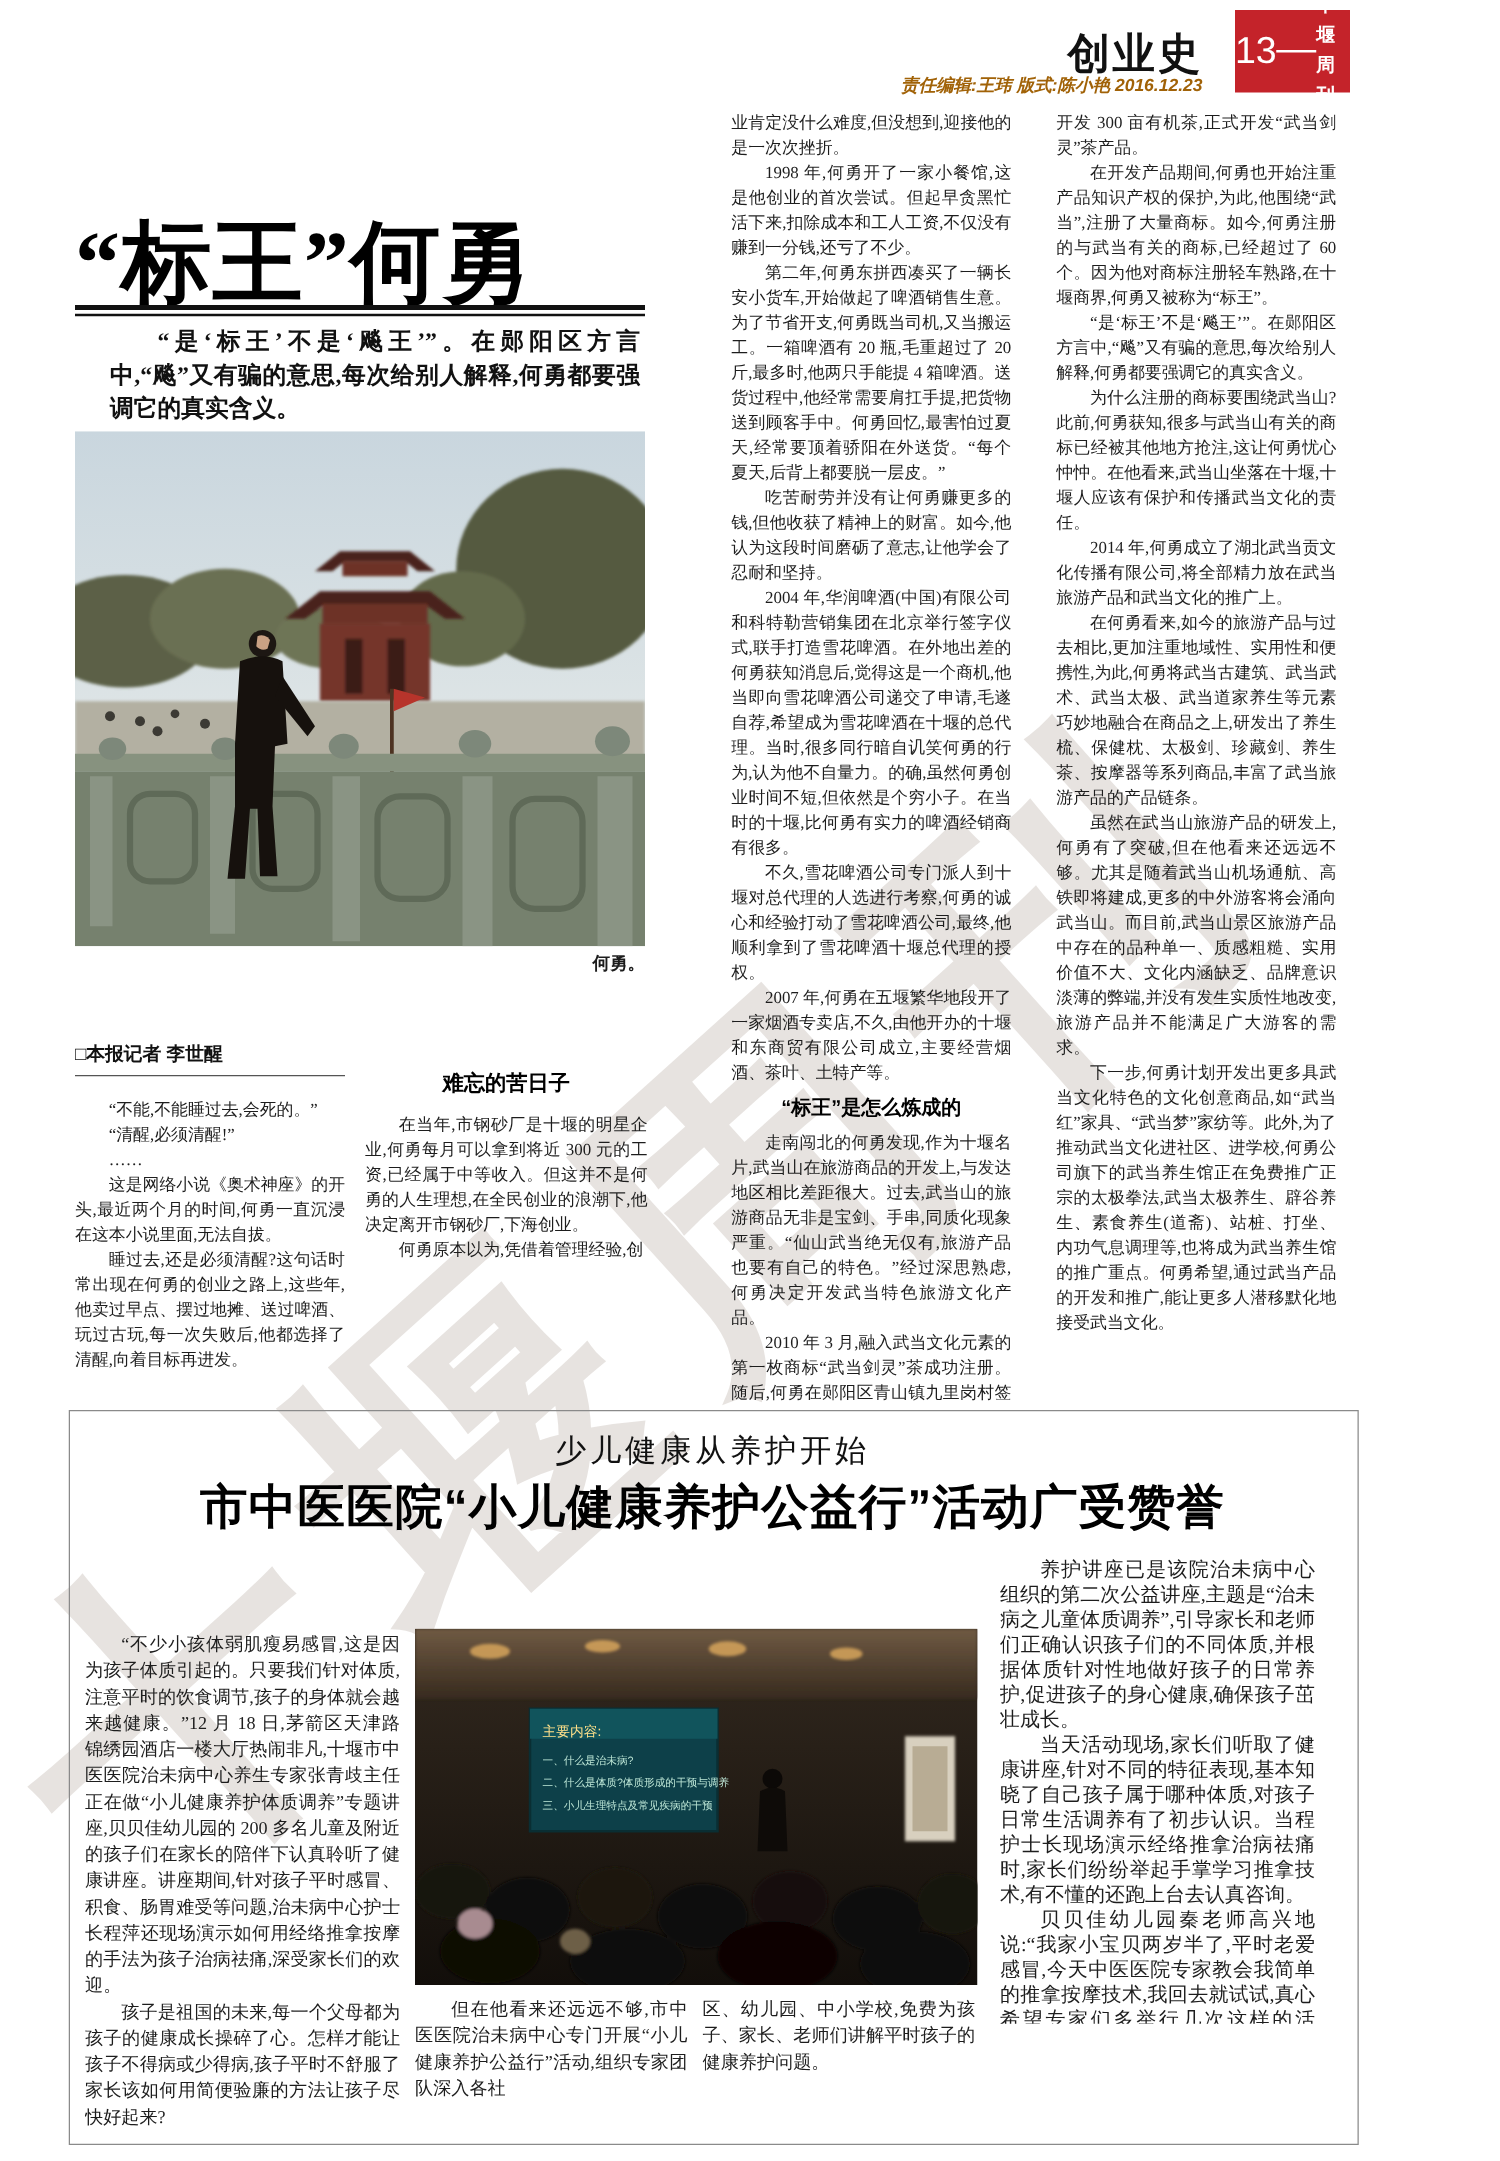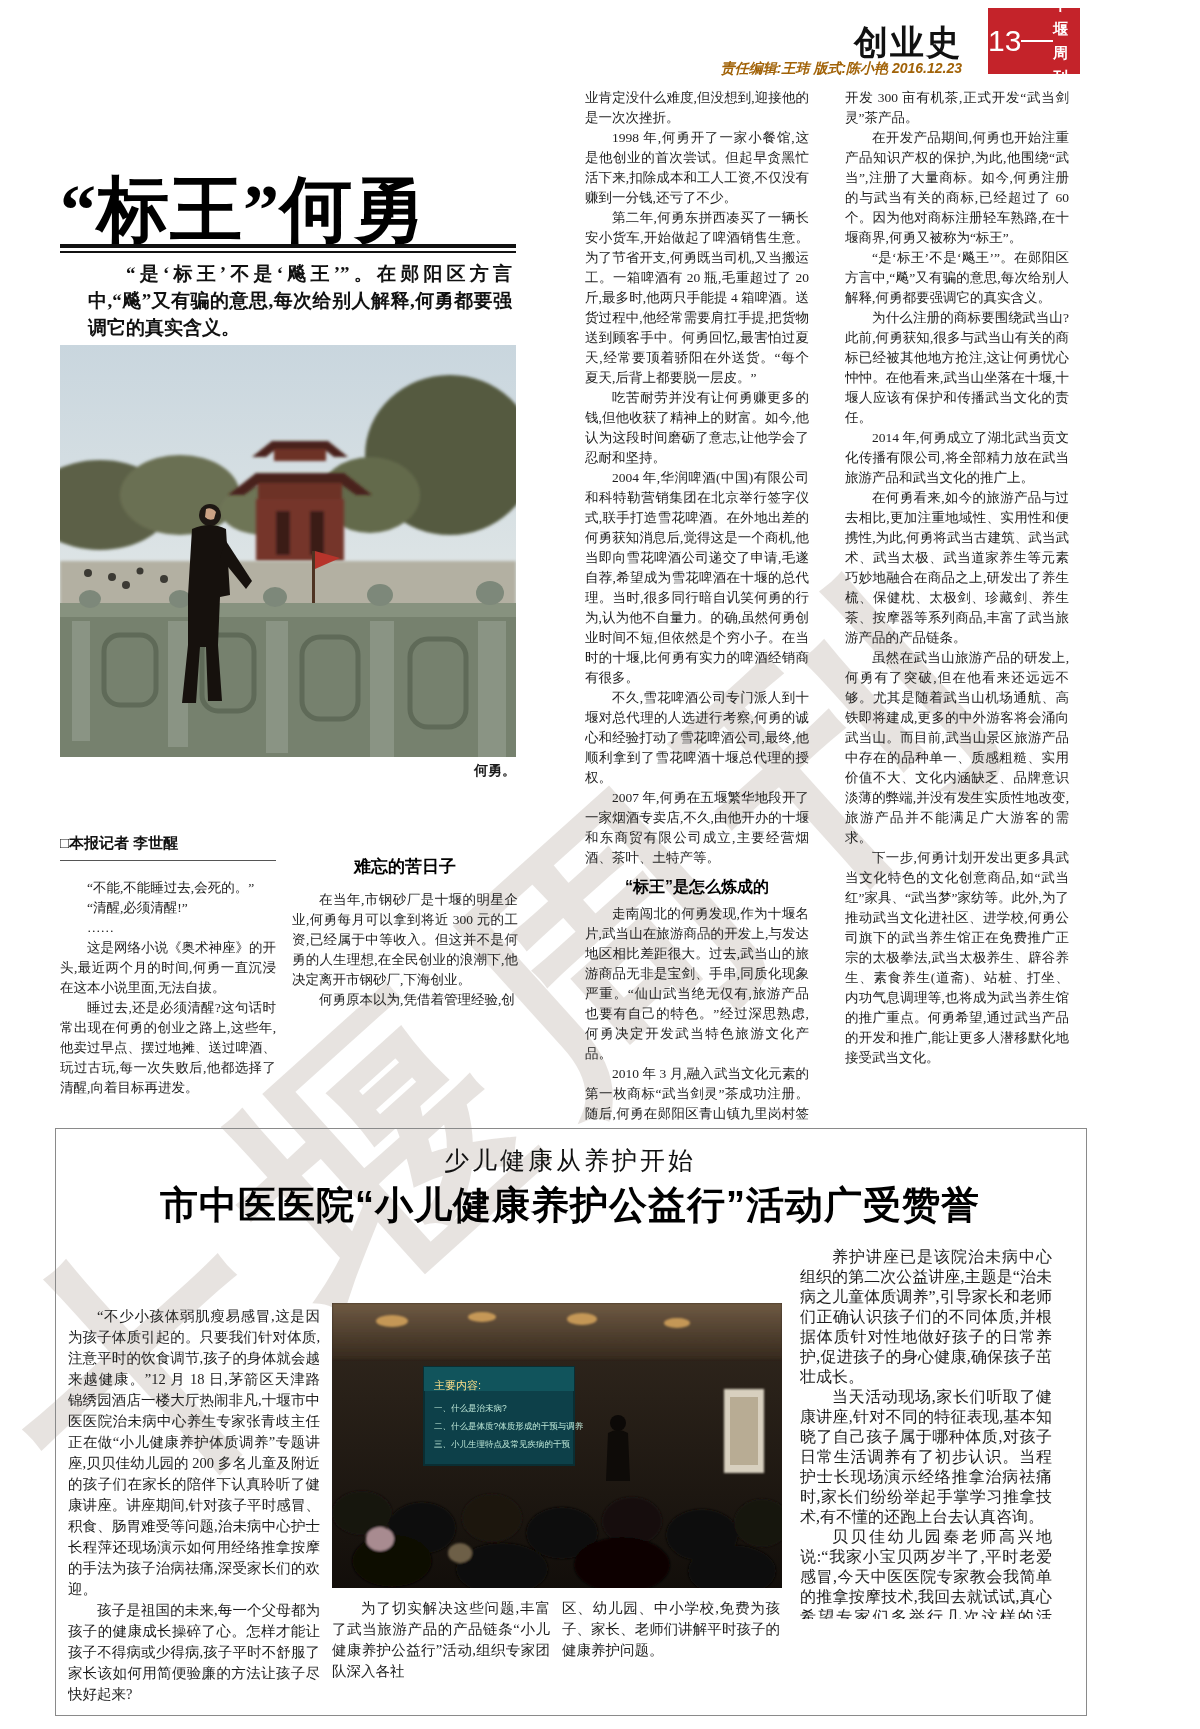--- a/index.html
+++ b/index.html
@@ -250,21 +250,21 @@
       <ellipse cx="60" cy="258" rx="40" ry="26" fill="#090706"></ellipse>
       <ellipse cx="170" cy="266" rx="46" ry="26" fill="#0c0a08"></ellipse>
       <ellipse cx="290" cy="262" rx="48" ry="28" fill="#080606"></ellipse>
       <ellipse cx="400" cy="268" rx="44" ry="26" fill="#0b0908"></ellipse>
       <ellipse cx="48" cy="236" rx="14" ry="12" fill="#a88b90"></ellipse>
       <ellipse cx="128" cy="250" rx="12" ry="10" fill="#6d5f47"></ellipse>
     </g>
   </svg>
 
   <div class="col2 midcol1">
-    <p>为了切实解决这些问题,丰富了武当旅游产品的产品链条“小儿健康养护公益行”活动,组织专家团队深入各社</p>
+    <p>但在他看来还远远不够,市中医医院治未病中心专门开展“小儿健康养护公益行”活动,组织专家团队深入各社</p>
   </div>
   <div class="col2 midcol2">
     <p class="cont">区、幼儿园、中小学校,免费为孩子、家长、老师们讲解平时孩子的健康养护问题。</p>
   </div>
 
   <div class="col2 rightcol2">
     <p>养护讲座已是该院治未病中心组织的第二次公益讲座,主题是“治未病之儿童体质调养”,引导家长和老师们正确认识孩子们的不同体质,并根据体质针对性地做好孩子的日常养护,促进孩子的身心健康,确保孩子茁壮成长。</p>
     <p>当天活动现场,家长们听取了健康讲座,针对不同的特征表现,基本知晓了自己孩子属于哪种体质,对孩子日常生活调养有了初步认识。当程护士长现场演示经络推拿治病祛痛时,家长们纷纷举起手掌学习推拿技术,有不懂的还跑上台去认真咨询。</p>
     <p>贝贝佳幼儿园秦老师高兴地说:“我家小宝贝两岁半了,平时老爱感冒,今天中医医院专家教会我简单的推拿按摩技术,我回去就试试,真心希望专家们多举行几次这样的活动。</p>
     <p class="sig">(郑石)</p>

